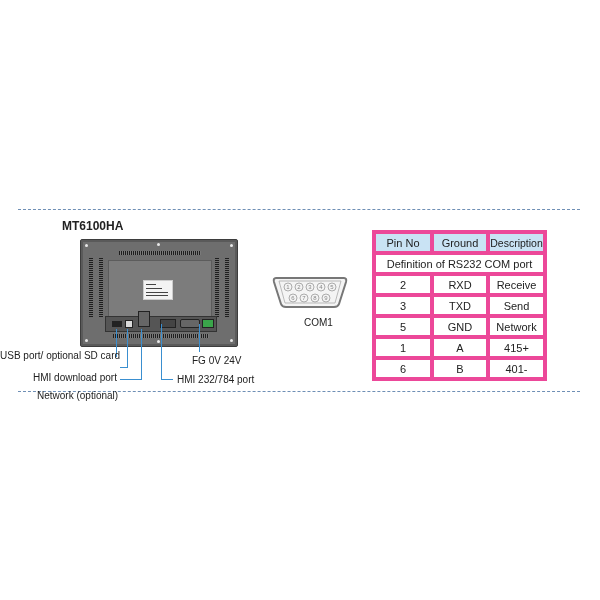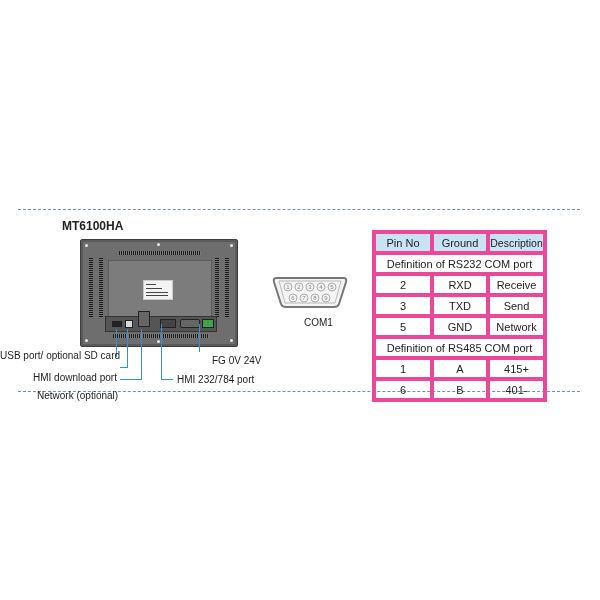--- a/index.html
+++ b/index.html
@@ -70,21 +70,21 @@
 <div class="leader" style="left:120px;top:367px;width:8px;height:1px;"></div>
 <div class="leader" style="left:141px;top:329px;width:1px;height:50px;"></div>
 <div class="leader" style="left:120px;top:379px;width:22px;height:1px;"></div>
 <div class="leader" style="left:161px;top:324px;width:1px;height:55px;"></div>
 <div class="leader" style="left:161px;top:379px;width:12px;height:1px;"></div>
 <div class="leader" style="left:199px;top:324px;width:1px;height:28px;"></div>
 
 <div class="lbl" style="left:0px;top:350px;">USB port/ optional SD card</div>
 <div class="lbl" style="left:33px;top:372px;">HMI download port</div>
 <div class="lbl" style="left:37px;top:390px;">Network (optional)</div>
-<div class="lbl" style="left:200px;top:355px;padding-left:12px;">FG 0V 24V</div>
+<div class="lbl" style="left:180px;top:355px;padding-left:12px;">FG 0V 24V</div>
 <div class="lbl" style="left:177px;top:374px;">HMI 232/784 port</div>
 
 <svg class="db9" viewBox="0 0 76 34">
   <path d="M4 3 H72 Q75 3 74 7 L67 29 Q66 32 62 32 H14 Q10 32 9 29 L2 7 Q1 3 4 3 Z" fill="#f4f4f4" stroke="#777" stroke-width="2"></path>
   <path d="M7 6 H69 L63 28 H13 Z" fill="none" stroke="#aaa" stroke-width="0.8"></path>
   <g fill="none" stroke="#999" stroke-width="0.8" font-size="6" font-family="Liberation Sans, sans-serif">
     <circle cx="16" cy="12" r="4"></circle>
       <circle cx="27" cy="12" r="4"></circle>
       <circle cx="38" cy="12" r="4"></circle>
       <circle cx="49" cy="12" r="4"></circle>
@@ -127,23 +127,20 @@
     <td>3</td>
     <td>TXD</td>
     <td>Send</td>
   </tr>
   <tr>
     <td>5</td>
     <td>GND</td>
     <td>Network</td>
   </tr>
   <tr>
-    <td colspan="3">Definition of RS485 COM port</td>
-  </tr>
-  <tr>
     <td>1</td>
     <td>A</td>
     <td>415+</td>
   </tr>
   <tr>
     <td>6</td>
     <td>B</td>
     <td>401-</td>
   </tr>
 </tbody>

